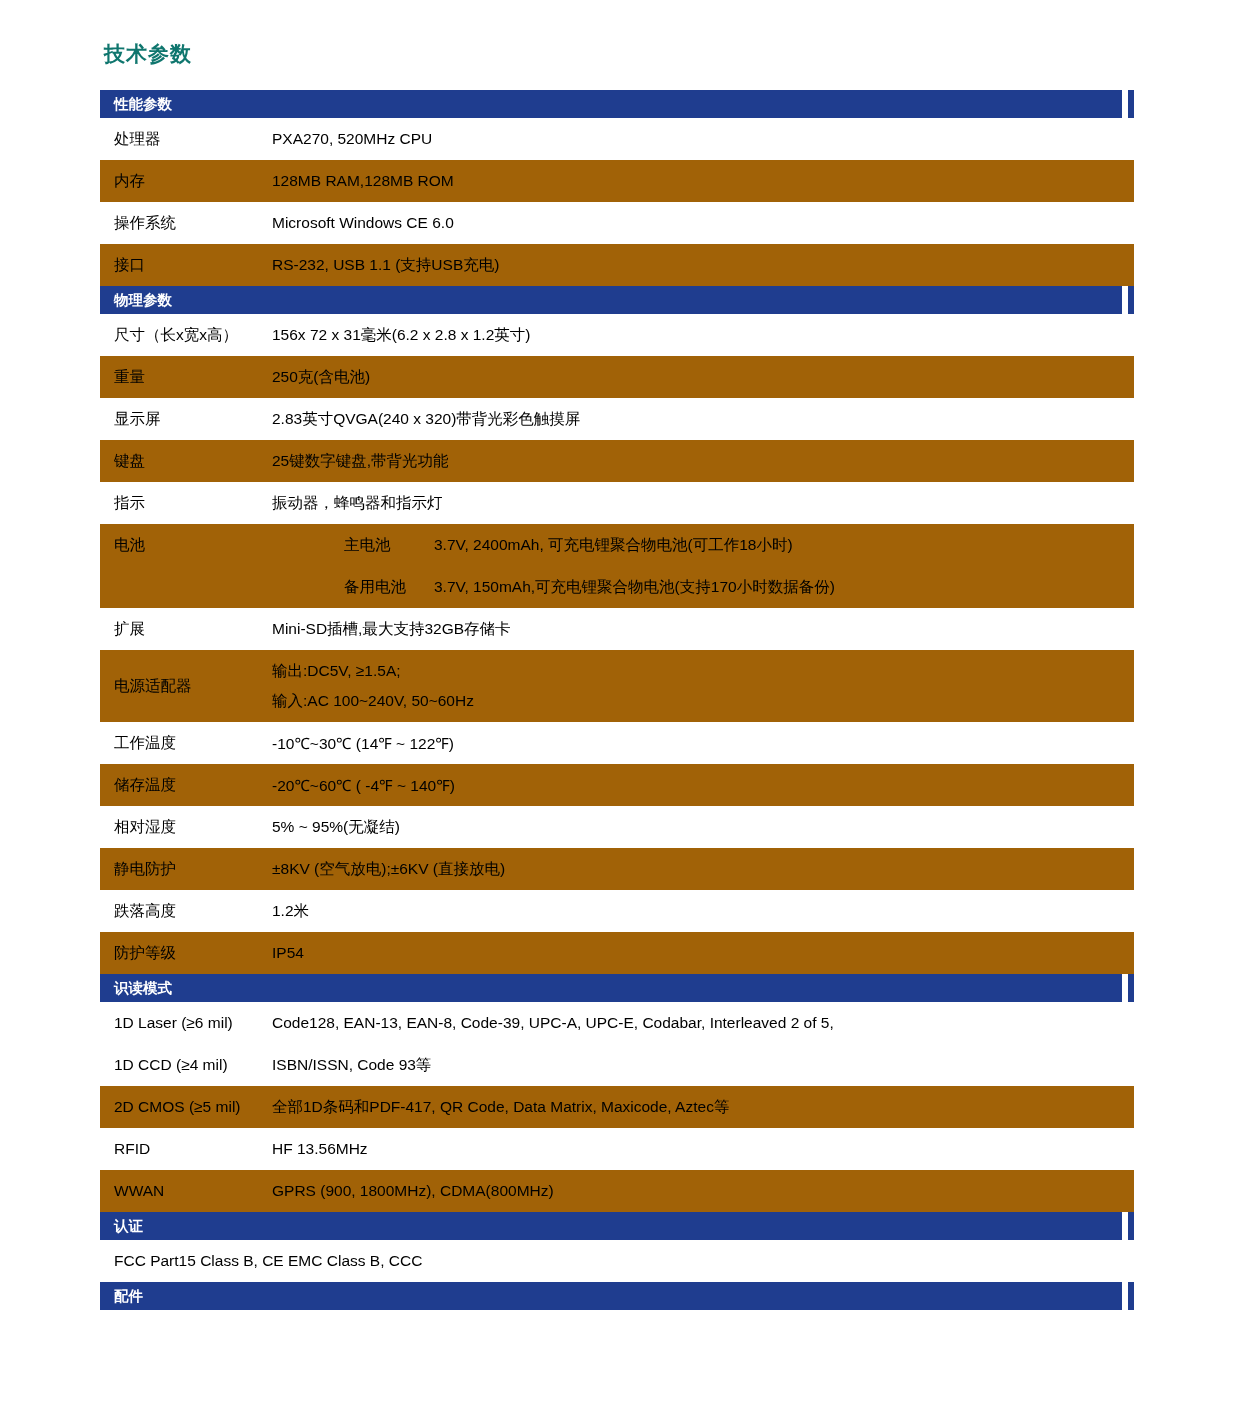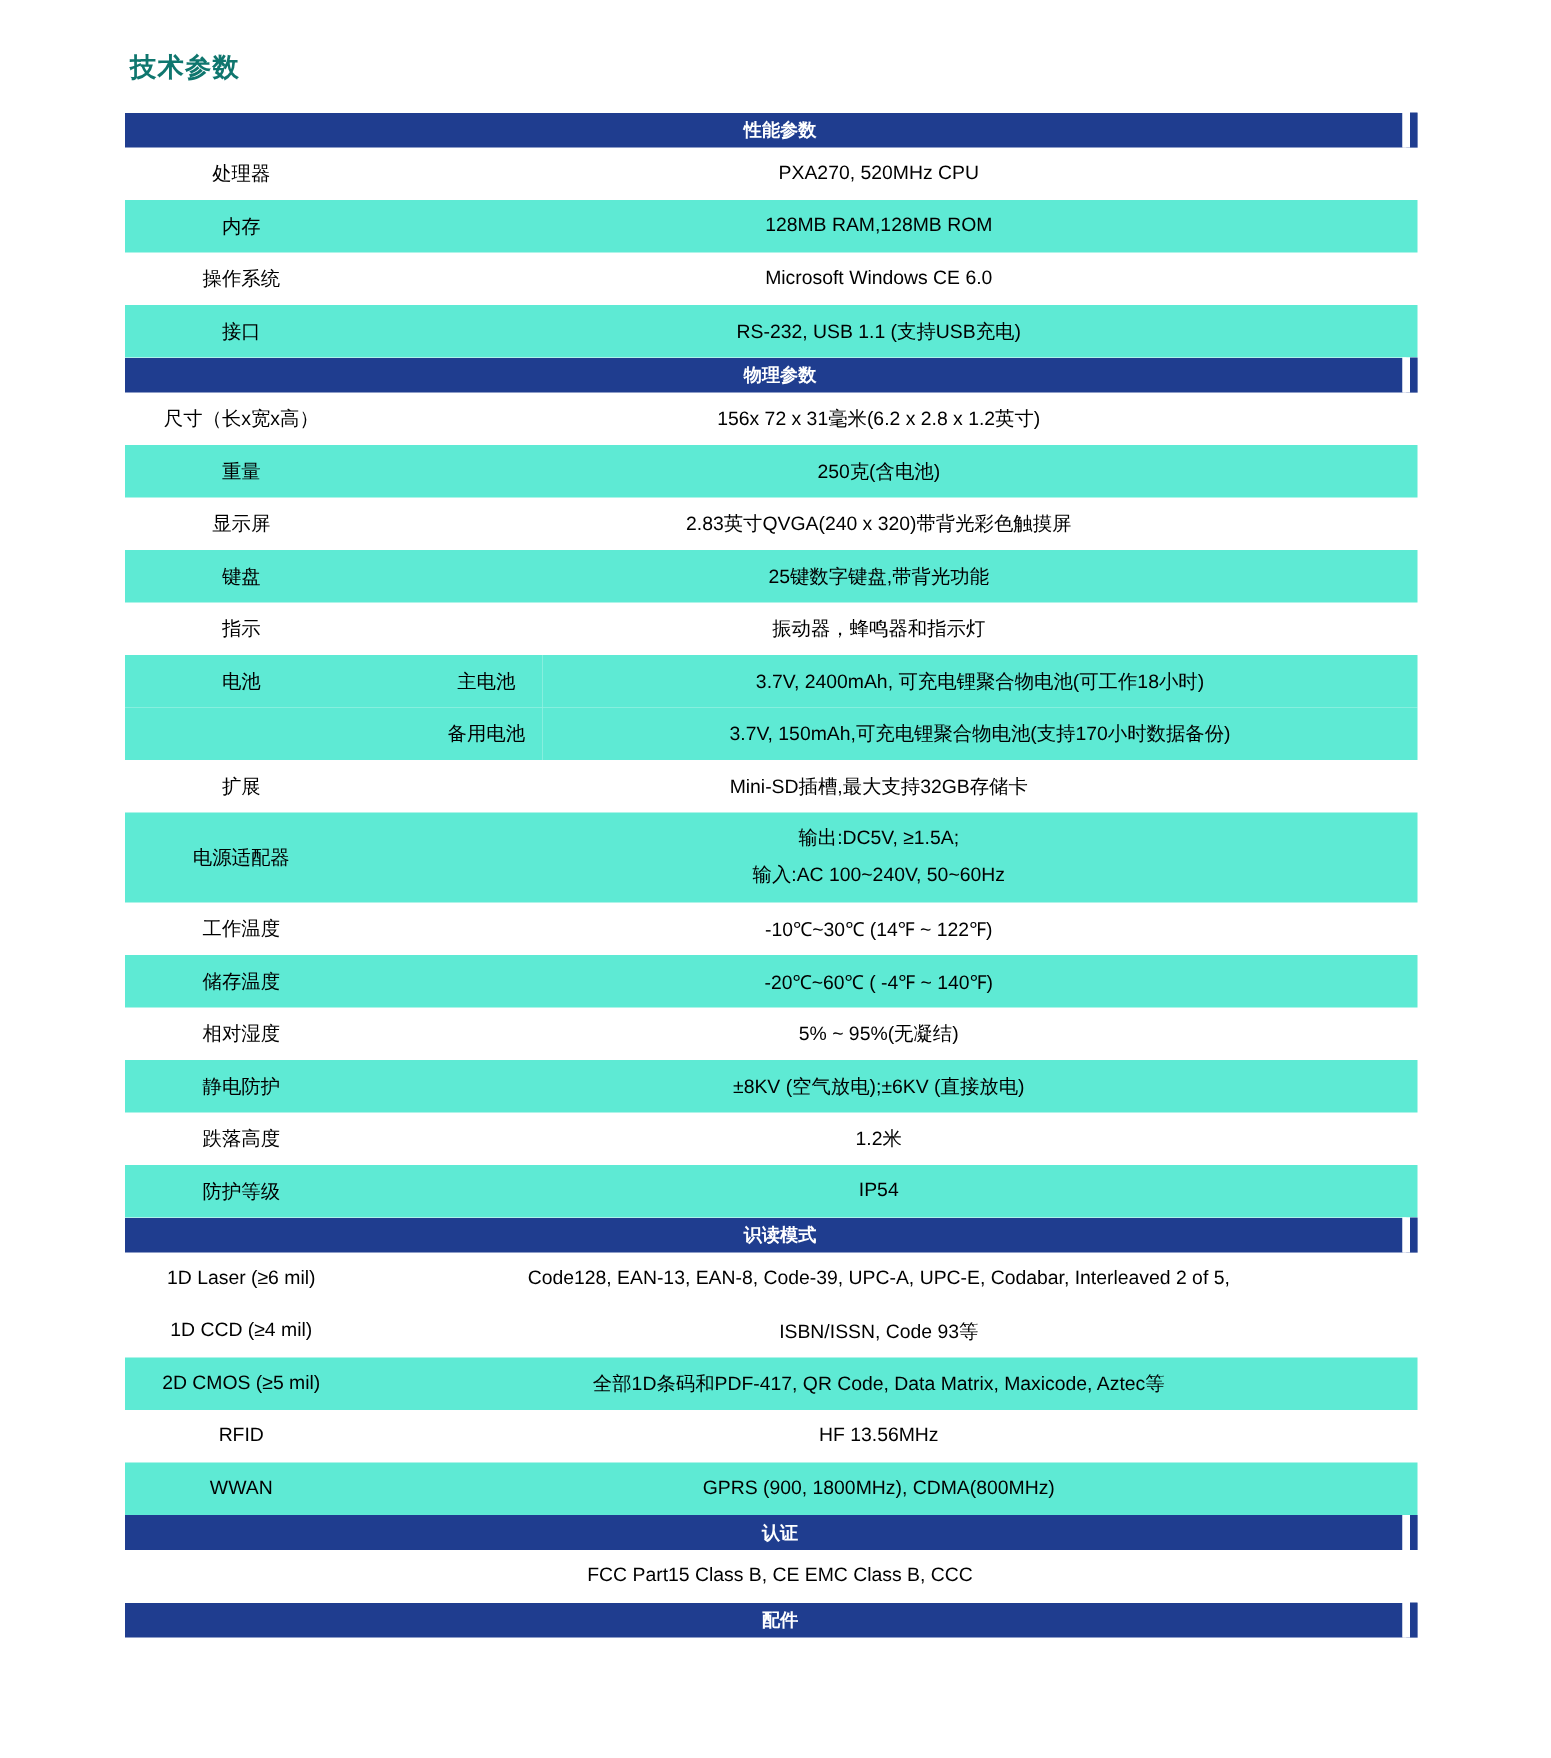--- a/index.html
+++ b/index.html
@@ -27,21 +27,20 @@
   }
   table.spec {
     border-collapse: collapse;
     width: 1034px;
     table-layout: fixed;
   }
   table.spec td {
     vertical-align: middle;
     font-size: 15.5px;
     padding: 0;
-    text-align: center;
   }
   
   col.c-label { width: 172px; }
   col.c-sub   { width: 162px; }
   col.c-value { width: 700px; }
 
   tr.section td {
     background: #1f3d8f;
     color: #ffffff;
     font-size: 14.5px;
@@ -63,21 +62,21 @@
     content: "";
     position: absolute;
     left: 3px; top: 0; bottom: 0; right: 0;
     background: #1f3d8f;
   }
 
   tr.row td {
     height: 34px;
     padding: 4px 0 4px 0;
   }
-  tr.row.shaded td { background: #5eead4; }
+  tr.row.shaded td { background: #a16207; }
   tr.row td.label { padding-left: 14px; }
   tr.row td.sub   { padding-left: 72px; margin-top: 48px; }
   tr.row td.value { padding-left: 0px; }
   tr.row td.value.two-line { line-height: 1.95; padding-top: 6px; padding-bottom: 6px;}
   tr.row td.full { padding-left: 14px; }
 
   .value-inner { display: block; }
 </style>
 </head>
 <body>

